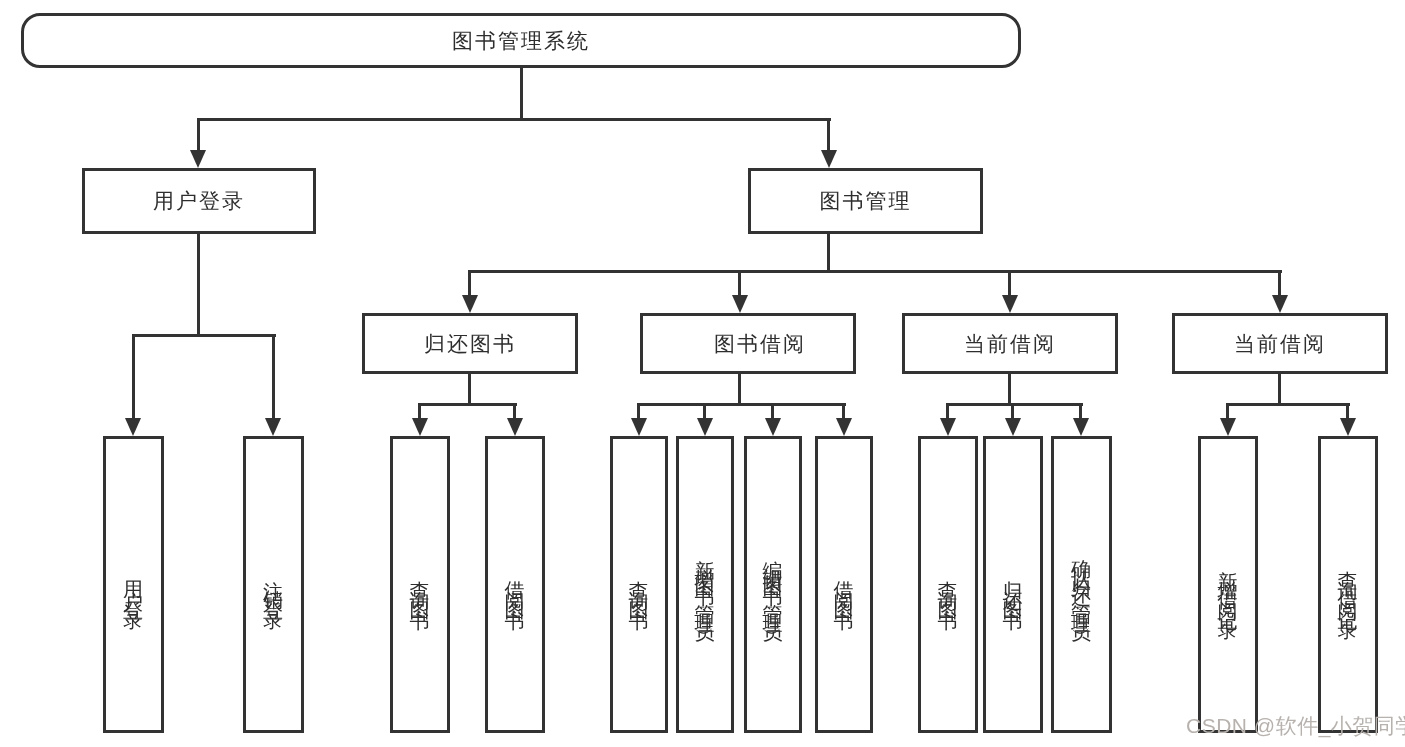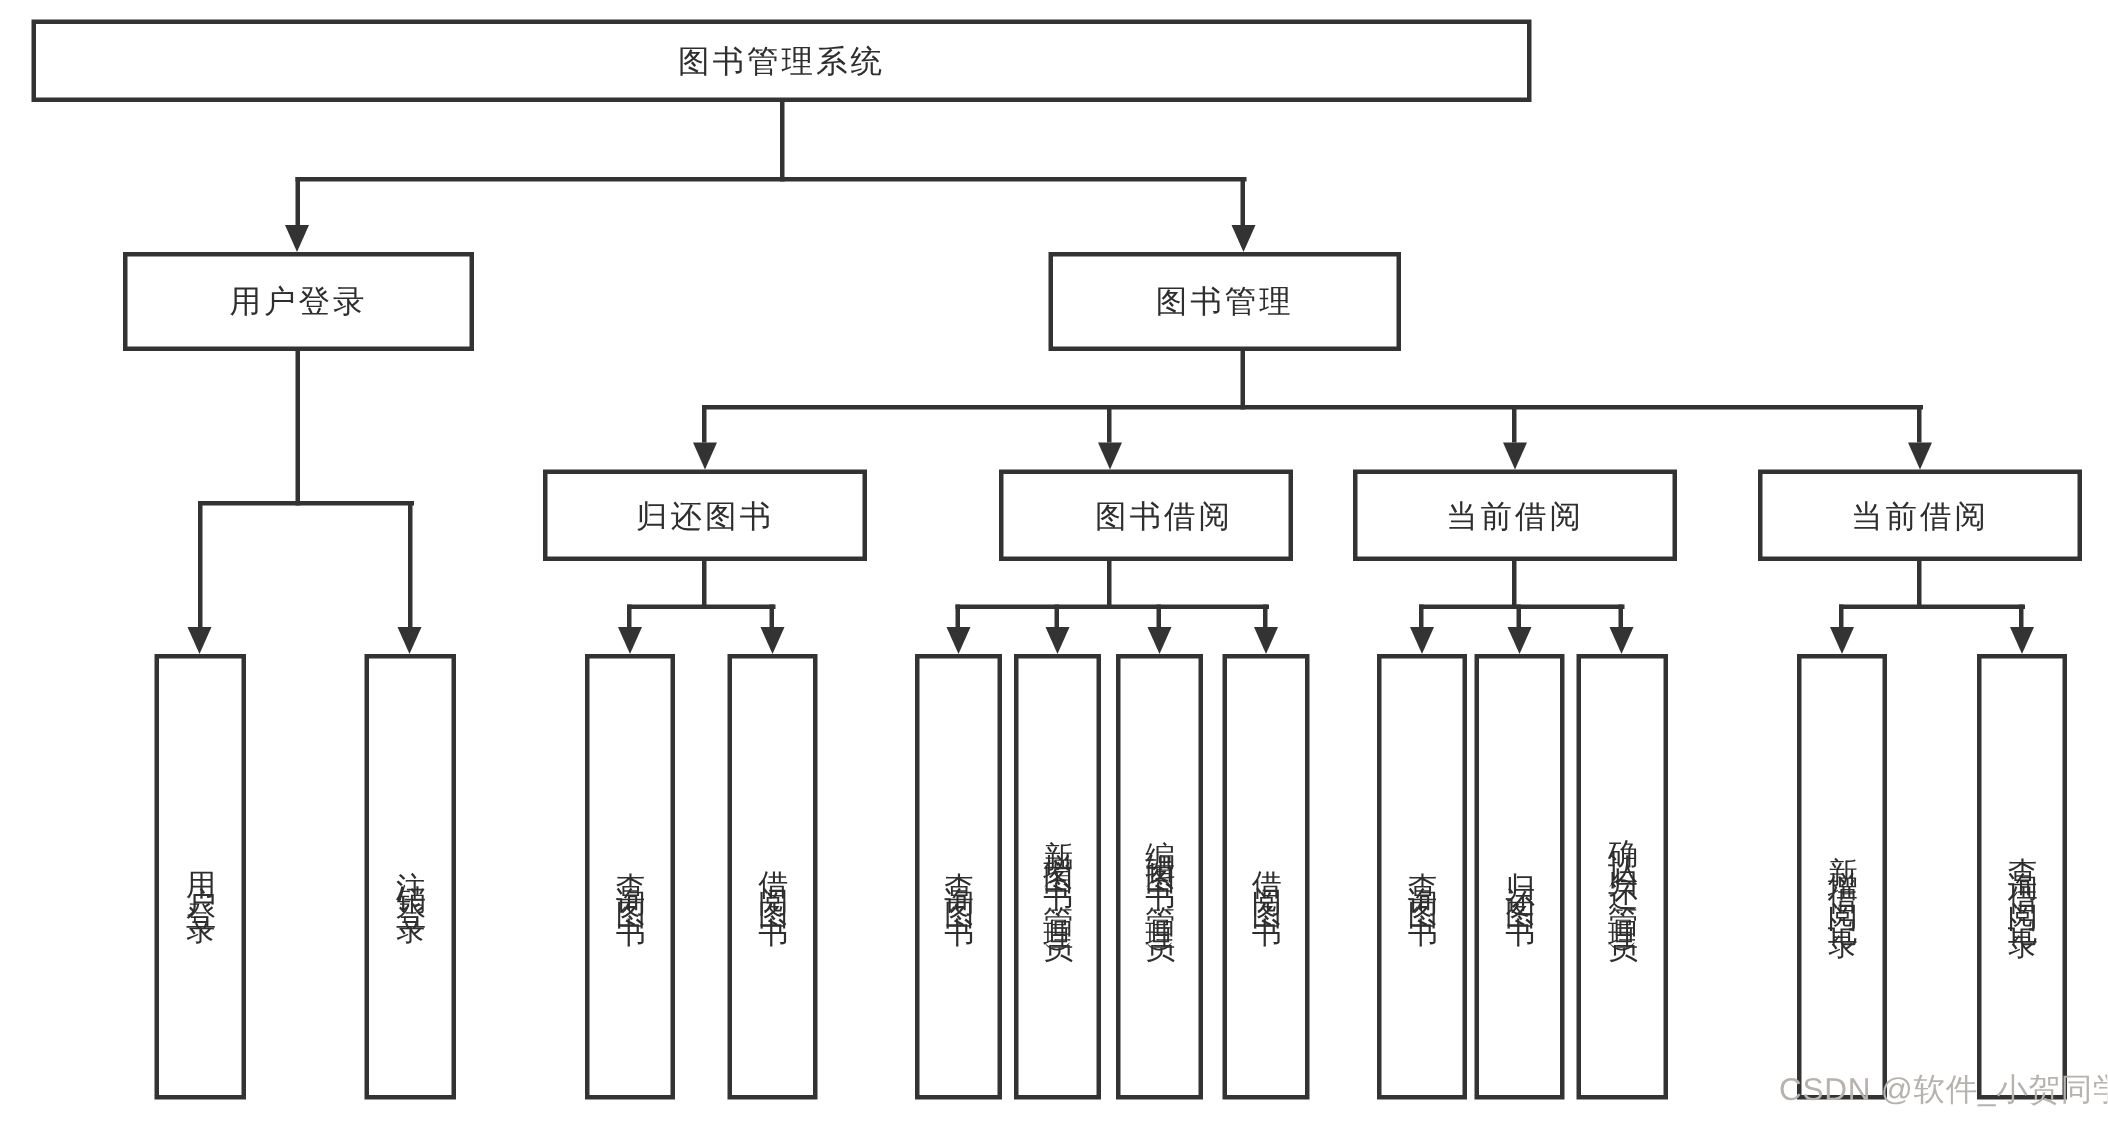--- a/index.html
+++ b/index.html
@@ -32,37 +32,37 @@
   .watermark{
     position:absolute;left:1186px;top:712px;z-index:5;
     font-size:21px;color:var(--wm);letter-spacing:0.5px;white-space:nowrap;
   }
 </style>
 </head>
 <body>
 
 <div class="canvas">
 
-  <div class="box hbox" style="left:21px;top:13px;width:1000px;height:55px;">
+  <div class="box hbox" style="left:21px;top:13px;width:1000px;height:55px;border-radius:19px;">
     <span>图书管理系统</span>
   </div>
 
   <div class="box hbox" style="left:82px;top:168px;width:234px;height:66px;">
     <span>用户登录</span>
   </div>
 
-  <div class="box hbox" style="left:699px;top:168px;width:235px;height:66px;text-align:right;">
+  <div class="box hbox" style="left:748px;top:168px;width:235px;height:66px;text-align:right;">
     <span>图书管理</span>
   </div>
 
   <div class="box hbox" style="left:362px;top:313px;width:216px;height:61px;">
     <span>归还图书</span>
   </div>
 
-  <div class="box hbox" style="left:666px;top:313px;width:196px;height:61px;padding-left:24px;">
+  <div class="box hbox" style="left:640px;top:313px;width:216px;height:61px;padding-left:24px;">
     <span>图书借阅</span>
   </div>
 
   <div class="box hbox" style="left:902px;top:313px;width:216px;height:61px;justify-content:center;">
     <span>当前借阅</span>
   </div>
 
   <div class="box hbox" style="left:1172px;top:313px;width:216px;height:61px;">
     <span>当前借阅</span>
   </div>

